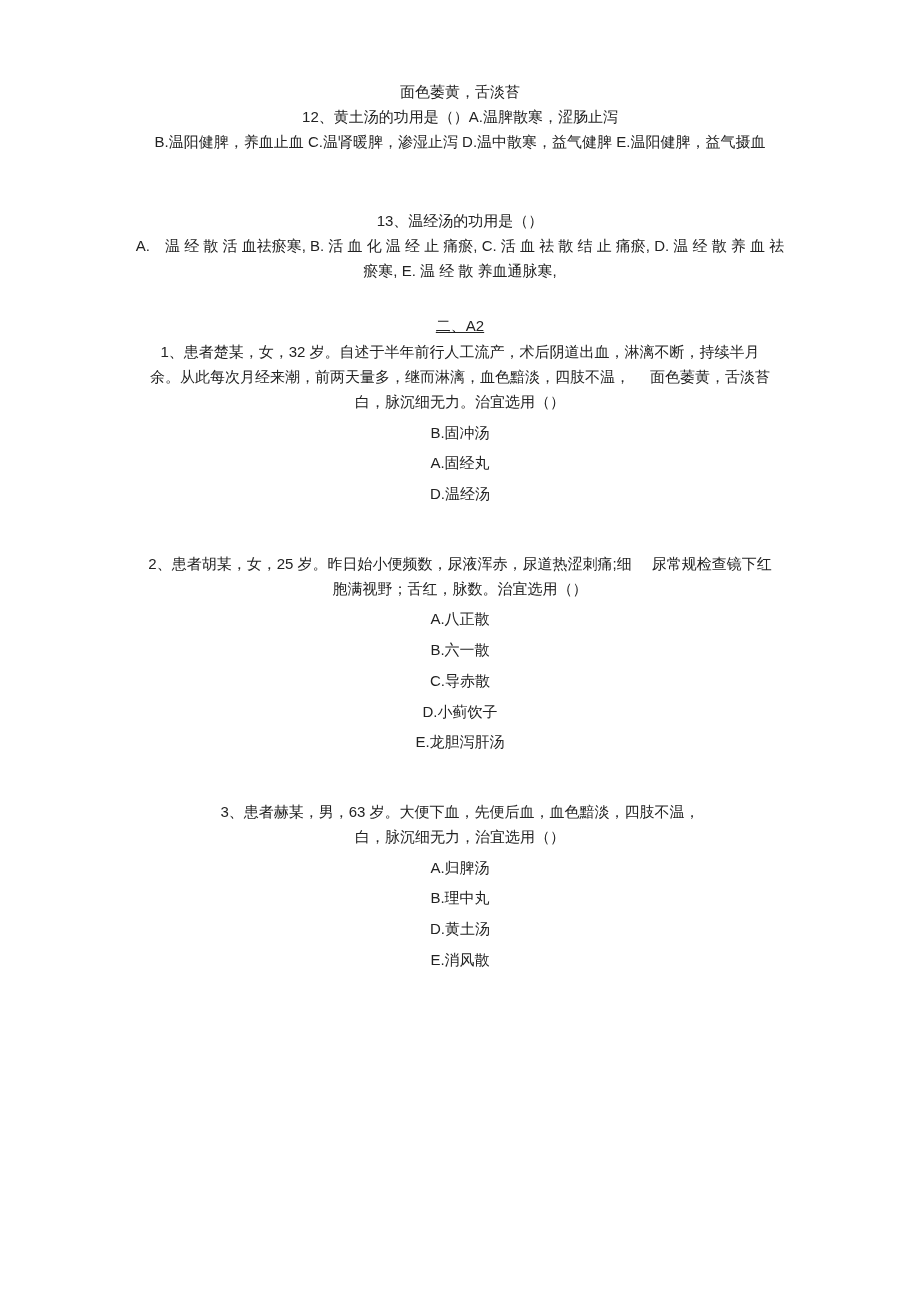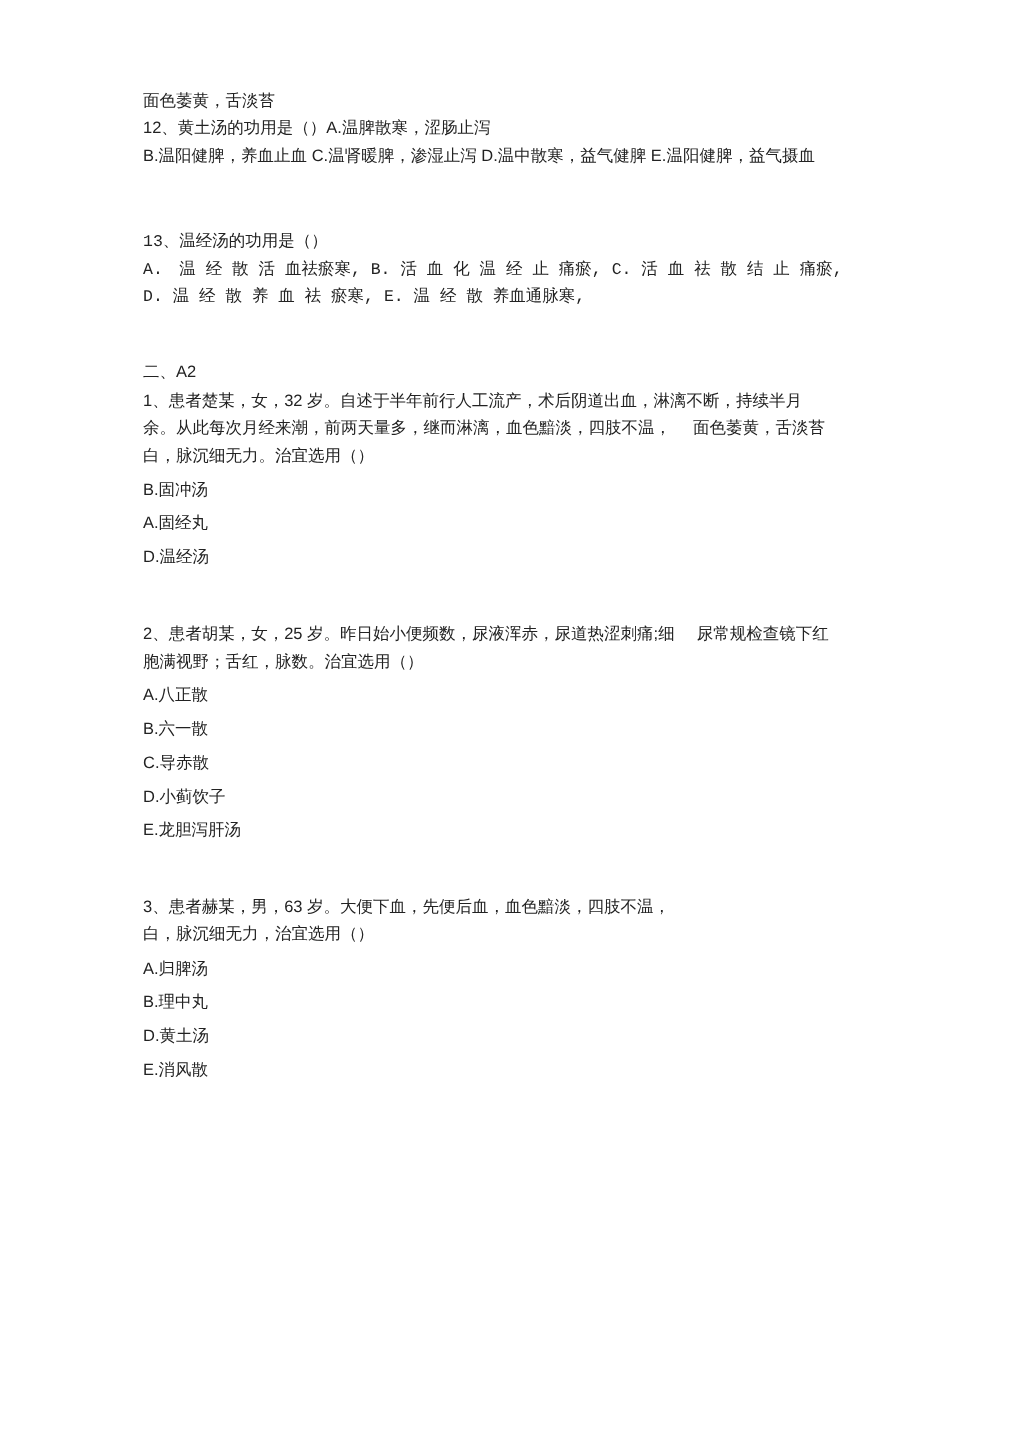--- a/index.html
+++ b/index.html
@@ -1,41 +1,42 @@
 <!DOCTYPE html>
 <html><head>
   <meta charset="utf-8">
   <style>
     * {
       margin: 0;
       padding: 0;
       box-sizing: border-box;
+      text-align: center;
     }
     body {
       font-family: "Microsoft YaHei", "SimSun", Arial, sans-serif;
       background: #ffffff;
       width: 920px;
       padding: 80px 130px 60px 130px;
       font-size: 15px;
       line-height: 1.65;
       color: #222;
     }
     .line {
       display: block;
     }
     .q12-block {
       margin-bottom: 55px;
     }
     .q13-block {
-      margin-bottom: 43px;
-      font-family: Liberation Mono, monospace;
+      margin-bottom: 30px;
     }
     .section-header {
       margin-top: 22px;
       margin-bottom: 2px;
+      text-decoration: underline;
     }
     .question-block {
       margin-bottom: 45px;
     }
     .question-stem {
       margin-bottom: 6px;
     }
     .option {
       margin-bottom: 6px;
     }

